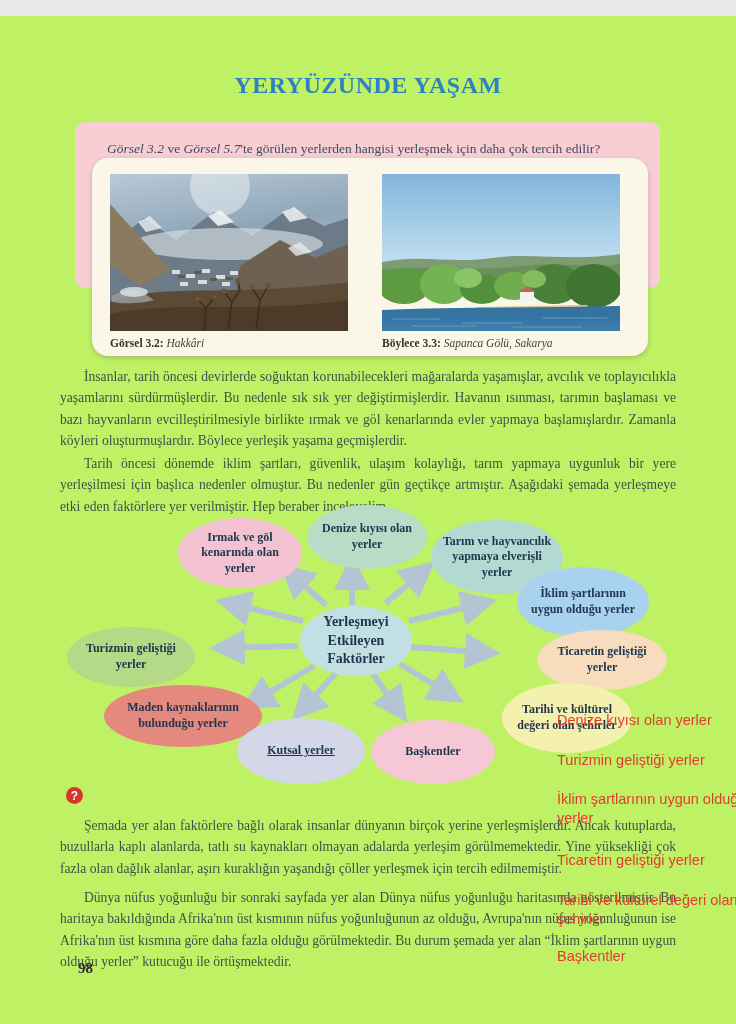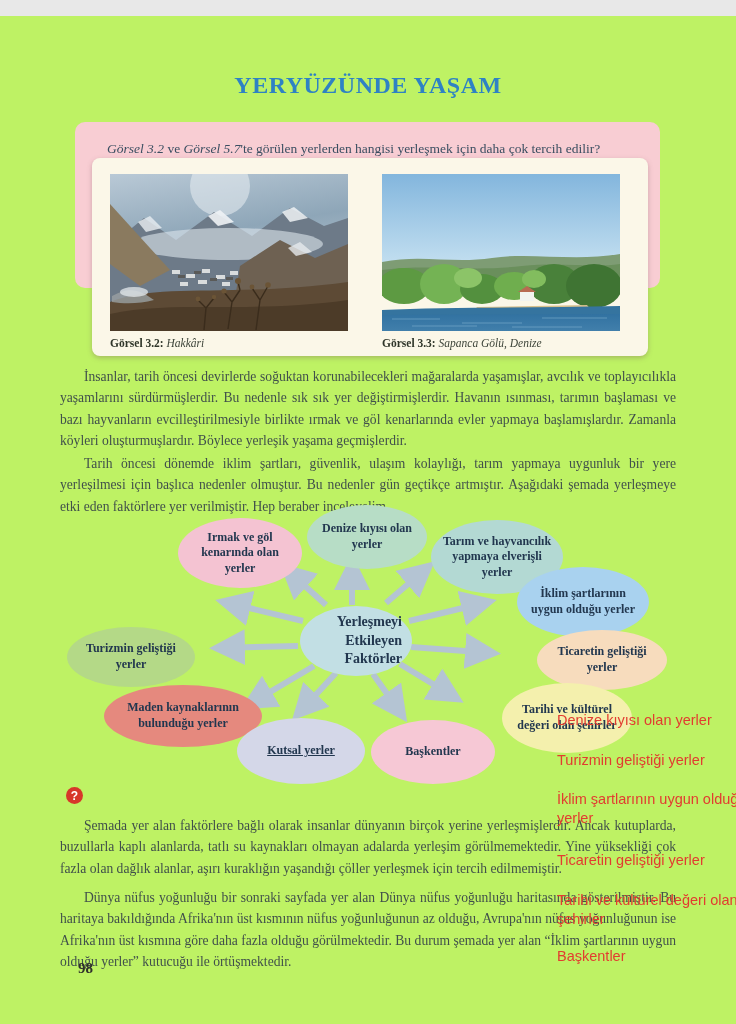--- a/index.html
+++ b/index.html
@@ -19,21 +19,21 @@
     position:absolute; left:75px; top:106px; width:585px; height:166px;
     background:#f8cdd3; border-radius:10px;
   }
   .pink-box .q-text {
     padding:17px 32px 0 32px; font-size:13.5px; color:#3a4e61; line-height:1.5;
   }
   .pink-box .q-text i { font-style:italic; }
   
   .photo-card {
     position:absolute; left:92px; top:142px; width:556px; height:198px;
-    background:#fbf7e8; border-radius:8px;
+    background:#fbf7e8; border-radius:16px;
     box-shadow:0 2px 5px rgba(120,90,90,0.35);
   }
   figure { position:absolute; width:238px; }
   .fig-left  { left:18px;  top:16px; }
   .fig-right { left:290px; top:16px; }
   figure svg { display:block; width:238px; height:157px; }
   figcaption { margin-top:6px; font-size:11.5px; color:#3c4338; }
   figcaption b { font-weight:bold; color:#2f3529; }
   figcaption i { font-style:italic; }
   
@@ -47,21 +47,21 @@
   .p4 { top:871px; }
   
   .diagram { position:absolute; left:0; top:485px; width:736px; height:292px; }
   .arrows { position:absolute; left:0; top:0; }
   .bubble {
     position:absolute; border-radius:50%;
     display:flex; align-items:center; justify-content:center;
     text-align:center; font-weight:bold; color:#22374f;
     font-size:12px; line-height:1.3; padding:4px 10px;
   }
-  .b-center { left:300px; top:105px; width:112px; height:70px; font-size:14px; line-height:1.35;text-align:right; }
+  .b-center { left:300px; top:105px; width:112px; height:70px; font-size:14px; line-height:1.35; }
   .b0  { left:178px; top:17px;  width:124px; height:70px; }
   .b1  { left:307px; top:4px;   width:120px; height:64px; }
   .b2  { left:431px; top:19px;  width:132px; height:74px; }
   .b3  { left:84px;  top:63px;  width:128px; height:70px; }
   .b4  { left:517px; top:66px;  width:132px; height:70px; }
   .b5  { left:67px;  top:126px; width:128px; height:60px; }
   .b6  { left:537px; top:129px; width:130px; height:60px; }
   .b7  { left:104px; top:184px; width:158px; height:62px; }
   .b8  { left:502px; top:182px; width:130px; height:70px; }
   .b9  { left:237px; top:217px; width:128px; height:66px; }
@@ -186,21 +186,21 @@
         </g>
         <rect x="138" y="118" width="14" height="9" fill="#f2f4f0"></rect>
         <path d="M136,118 L145,112 L154,118 Z" fill="#b86b52"></path>
         <path d="M95,133 L205,131 L210,137 L90,139 Z" fill="#d7c18d"></path>
         <rect x="0" y="136" width="238" height="21" fill="url(#lake2)"></rect>
         <path d="M0,136 C60,133 150,134 238,132 L238,140 L0,141 Z" fill="#35749f"></path>
         <g stroke="#7fb0cd" stroke-width="1.2" opacity="0.6">
           <path d="M10,145 H58 M80,149 H140 M160,144 H225 M30,152 H95 M130,153 H200"></path>
         </g>
       </svg>
-      <figcaption><b>Görsel 3.3:</b><i> Sapanca Gölü, Denize</i></figcaption>
+      <figcaption><b>Böylece 3.3:</b><i> Sapanca Gölü, Sakarya</i></figcaption>
     </figure>
   </div>
 
   <p class="body-par p1">İnsanlar, tarih öncesi devirlerde soğuktan korunabilecekleri mağaralarda yaşamışlar, avcılık ve toplayıcılıkla yaşamlarını sürdürmüşlerdir. Bu nedenle sık sık yer değiştirmişlerdir. Havanın ısınması, tarımın başlaması ve bazı hayvanların evcilleştirilmesiyle birlikte ırmak ve göl kenarlarında evler yapmaya başlamışlardır. Zamanla köyleri oluşturmuşlardır. Böylece yerleşik yaşama geçmişlerdir.</p>
   <p class="body-par p2">Tarih öncesi dönemde iklim şartları, güvenlik, ulaşım kolaylığı, tarım yapmaya uygunluk bir yere yerleşilmesi için başlıca nedenler olmuştur. Bu nedenler gün geçtikçe artmıştır. Aşağıdaki şemada yerleşmeye etki eden faktörlere yer verilmiştir. Hep beraber inceleyelim.</p>
 
   <div class="diagram">
     <svg class="arrows" width="736" height="292" viewBox="0 0 736 292">
       <defs>
         <marker id="ah" markerWidth="6" markerHeight="6" refX="4.5" refY="3" orient="auto">

